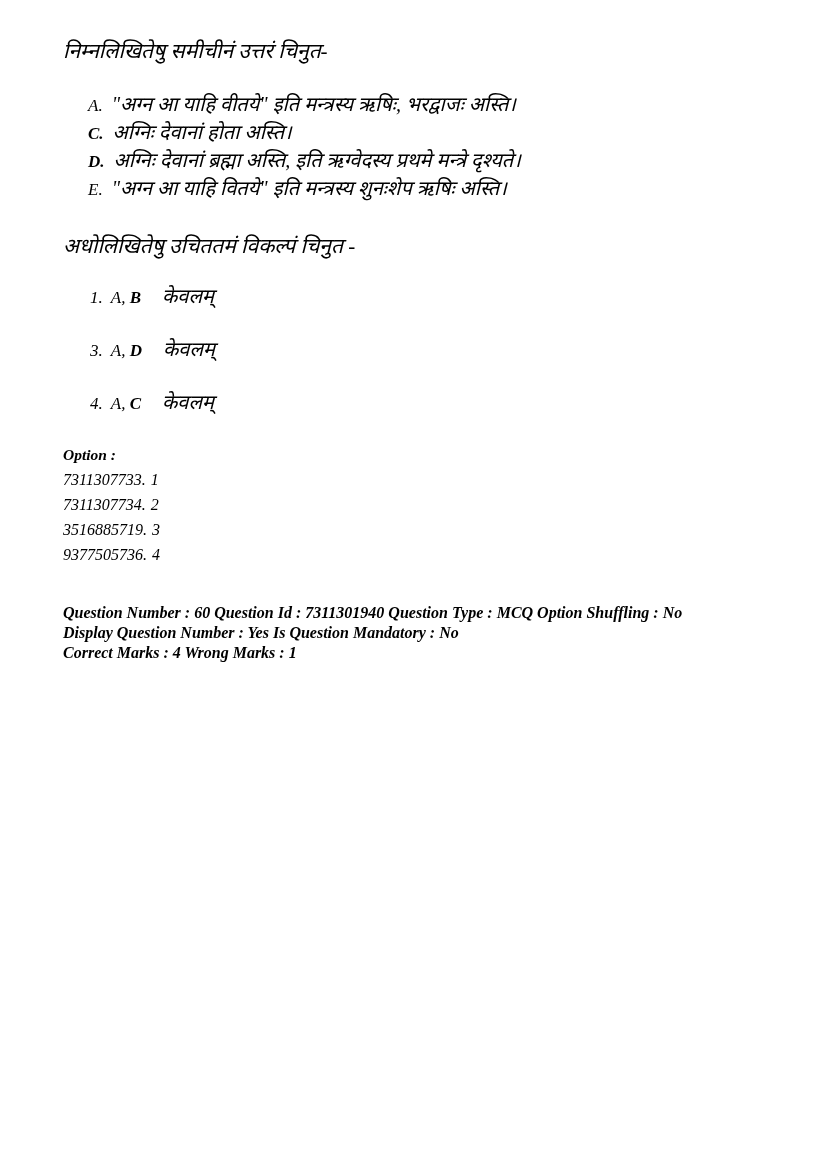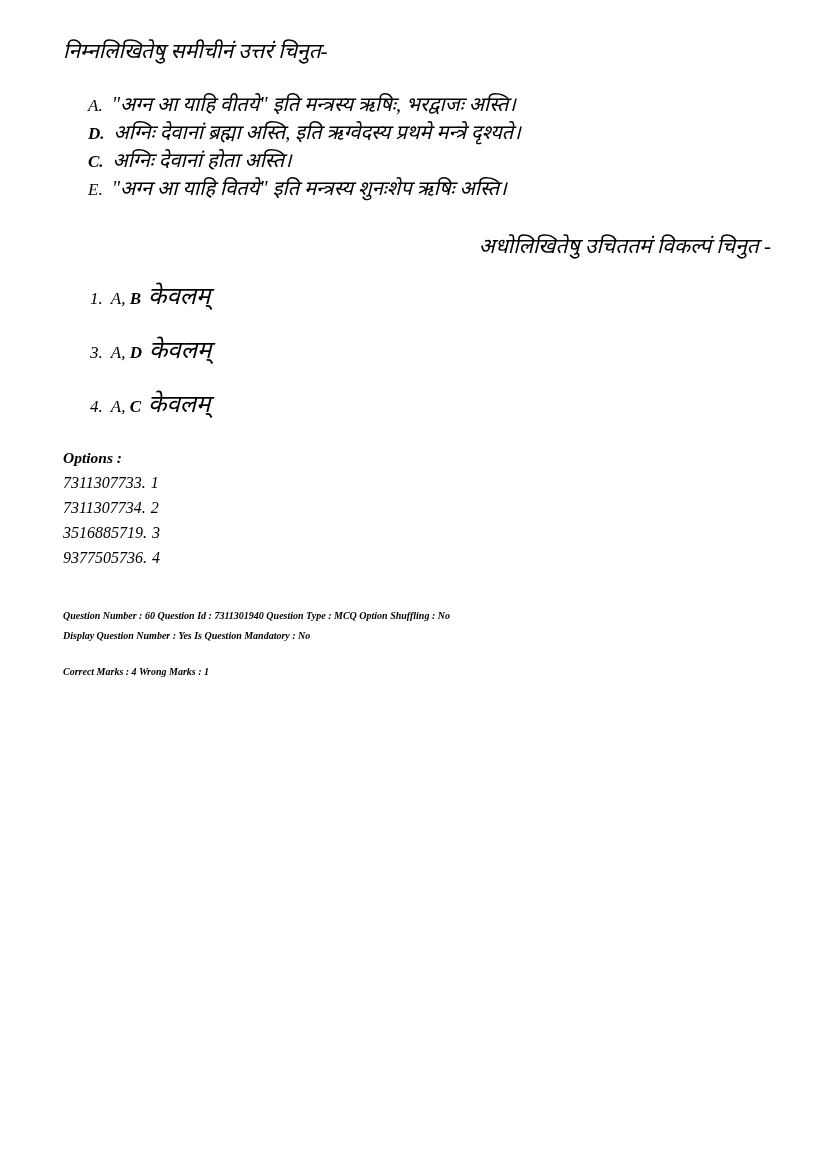--- a/index.html
+++ b/index.html
@@ -12,68 +12,68 @@
     overflow: hidden;
   }
   .page { padding: 38px 55px 0 63px; }
 
   
   .dev-heading {
     font-size: 21px;
     line-height: 26px;
     font-family: "Liberation Serif", "DejaVu Serif", serif;
   }
-  .heading-2 { margin-top: 30px; text-align: right; }
+  .heading-2 { margin-top: 30px; }
 
   
   .statements { margin: 27px 0 0 25px; }
   .stmt-row { line-height: 27px; white-space: nowrap; }
   .stmt-label { font-size: 17px; margin-right: 9px; }
   .stmt-label.hv { font-weight: bold; }
   .stmt-text { font-size: 20px; }
 
   
   .choices { margin: 24px 0 0 27px; }
   .choice-row { line-height: 27px; margin-bottom: 25px; white-space: nowrap; }
   .choice-num { font-size: 17px; margin-right: 8px; }
   .choice-seg { font-size: 17px; }
   .choice-seg.hv { font-weight: bold; }
-  .choice-tail { font-size: 24px; margin-left: 7px; }
+  .choice-tail { font-size: 20px; margin-left: 21px; }
 
   
   .options-block { margin-top: 1px; }
   .options-label { font-size: 15.5px; font-weight: bold; line-height: 25px; }
   .option-item { font-size: 16px; line-height: 25px; }
   .option-item .opt-val { margin-left: 5px; }
 
   
   .metadata {
     margin-top: 36px;
-    font-size: 10px;
+    font-size: 16px;
     font-weight: bold;
     line-height: 20px;
   }
-  .metadata .meta-line-3 { margin-top: 16px; }
+  .metadata .meta-line-3 { margin-top: 0; }
 </style>
 </head>
 <body>
 
 <div class="page">
 
   <div class="dev-heading">निम्नलिखितेषु समीचीनं उत्तरं चिनुत-</div>
 
   <div class="statements">
     <div class="stmt-row">
       <span class="stmt-label">A.</span><span class="stmt-text">"अग्न आ याहि वीतये" इति मन्त्रस्य ऋषिः, भरद्वाजः अस्ति।</span>
     </div>
     <div class="stmt-row">
-      <span class="stmt-label hv">D.</span><span class="stmt-text">अग्निः देवानां ब्रह्मा अस्ति, इति ऋग्वेदस्य प्रथमे मन्त्रे दृश्यते।</span>
+      <span class="stmt-label hv">C.</span><span class="stmt-text">अग्निः देवानां होता अस्ति।</span>
     </div>
     <div class="stmt-row">
-      <span class="stmt-label hv">C.</span><span class="stmt-text">अग्निः देवानां होता अस्ति।</span>
+      <span class="stmt-label hv">D.</span><span class="stmt-text">अग्निः देवानां ब्रह्मा अस्ति, इति ऋग्वेदस्य प्रथमे मन्त्रे दृश्यते।</span>
     </div>
     <div class="stmt-row">
       <span class="stmt-label">E.</span><span class="stmt-text">"अग्न आ याहि वितये" इति मन्त्रस्य शुनःशेप ऋषिः अस्ति।</span>
     </div>
   </div>
 
   <div class="dev-heading heading-2">अधोलिखितेषु उचिततमं विकल्पं चिनुत -</div>
 
   <div class="choices">
     <div class="choice-row">
@@ -81,21 +81,21 @@
     </div>
     <div class="choice-row">
       <span class="choice-num">3.</span><span class="choice-seg">A, </span><span class="choice-seg hv">D</span><span class="choice-tail">केवलम्</span>
     </div>
     <div class="choice-row">
       <span class="choice-num">4.</span><span class="choice-seg">A, </span><span class="choice-seg hv">C</span><span class="choice-tail">केवलम्</span>
     </div>
   </div>
 
   <div class="options-block">
-    <div class="options-label">Options :</div>
+    <div class="options-label">Option :</div>
     <div class="option-item">
       <span>7311307733.</span><span class="opt-val">1</span>
     </div>
     <div class="option-item">
       <span>7311307734.</span><span class="opt-val">2</span>
     </div>
     <div class="option-item">
       <span>3516885719.</span><span class="opt-val">3</span>
     </div>
     <div class="option-item">

